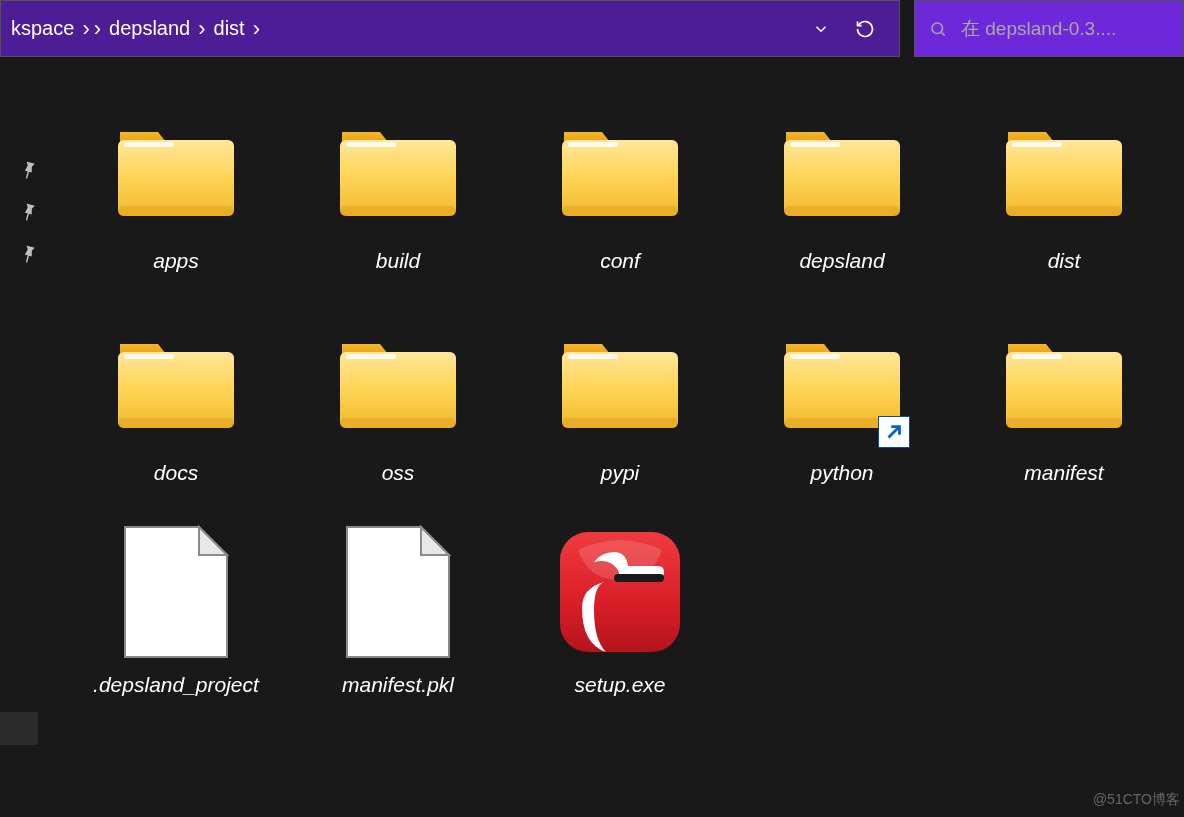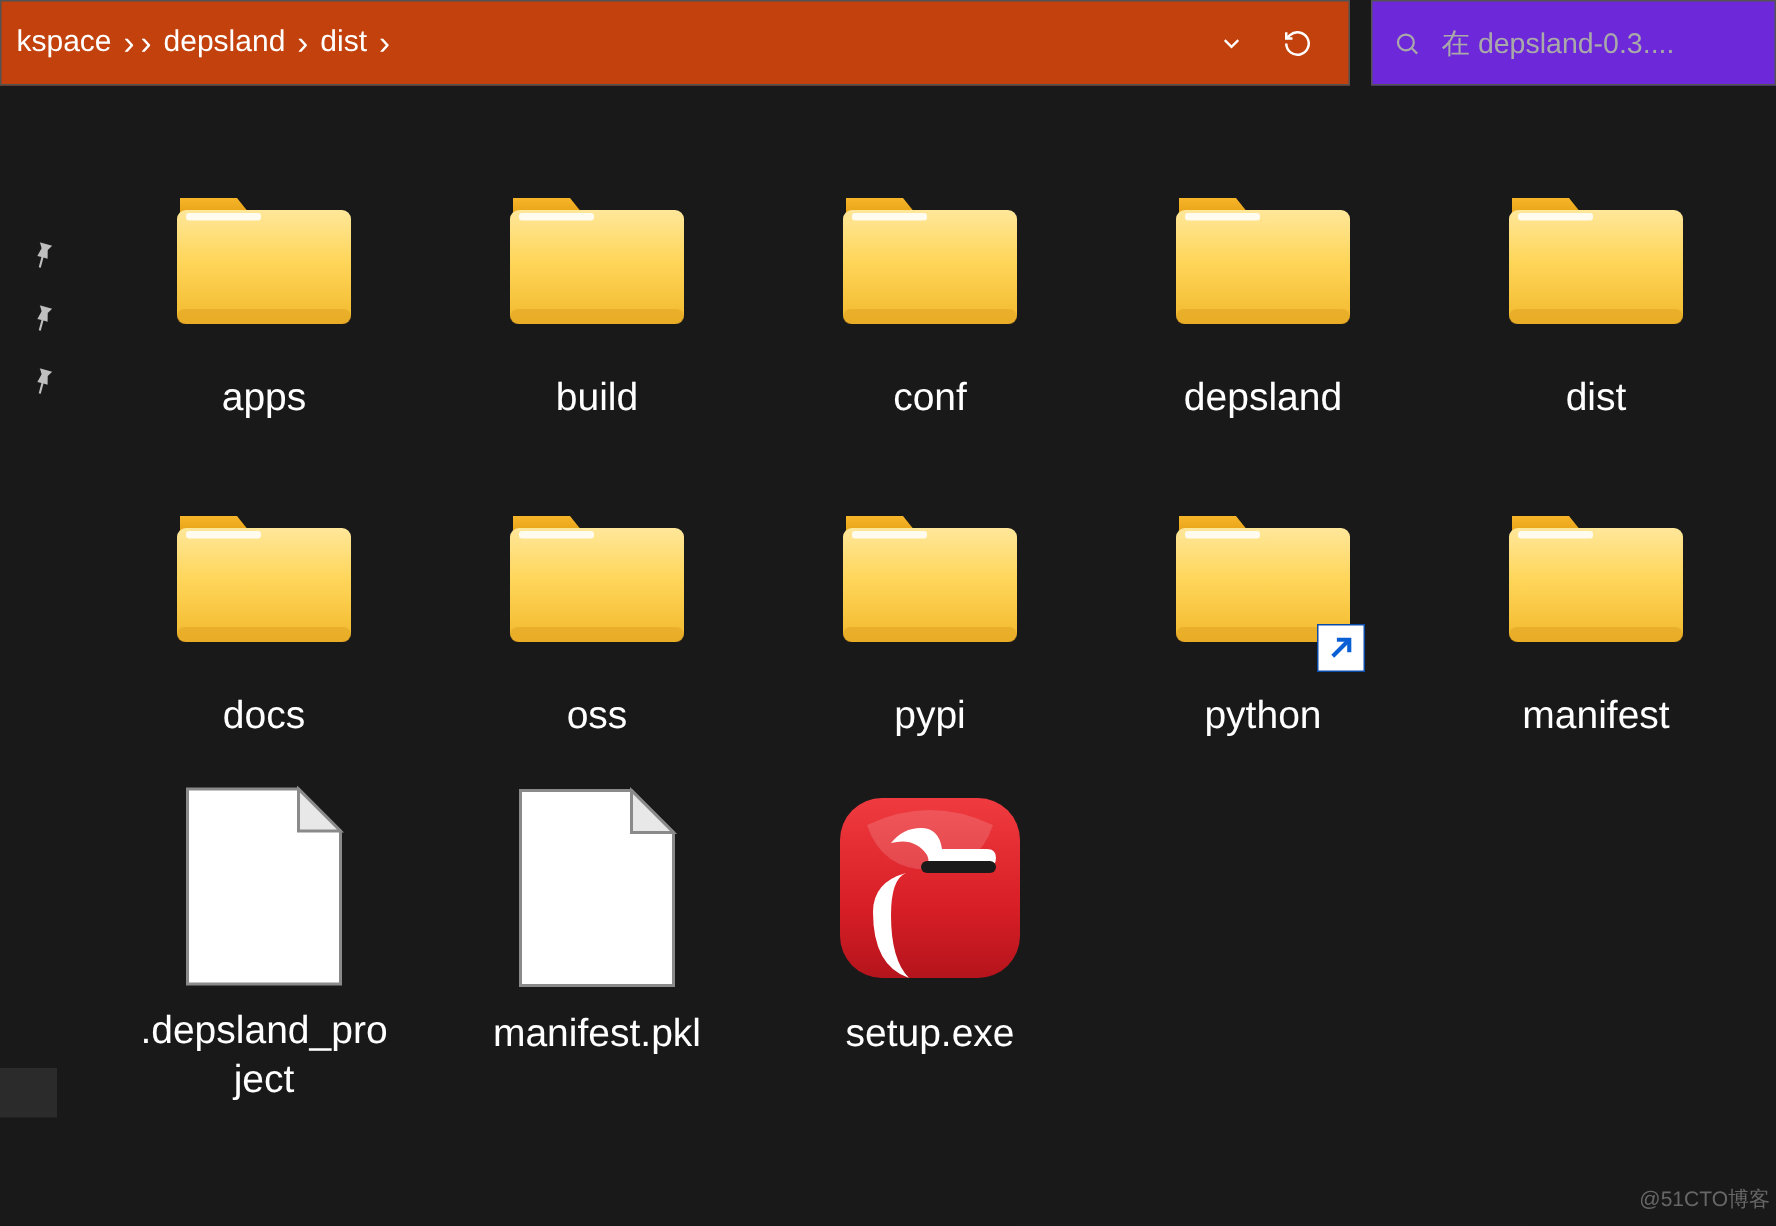--- a/index.html
+++ b/index.html
@@ -15,21 +15,21 @@
     height: 58px;
     display: flex;
     align-items: stretch;
     border-bottom: 1px solid #191919;
   }
   .breadcrumb-box {
     flex: 1;
     display: flex;
     align-items: center;
     border: 1px solid #535353;
-    background: #c2410c;
+    background: #4c1d95;
     padding: 0 10px 0 0;
     font-size: 20px;
     overflow: hidden;
     white-space: nowrap;
   }
   .breadcrumb-path {
     flex: 1;
     display: flex;
     align-items: center;
     overflow: hidden;
@@ -97,26 +97,27 @@
     display: flex; flex-direction: column; align-items: center;
     cursor: default;
   }
   .icon-wrap {
     width: 140px; height: 140px;
     display: flex; align-items: center; justify-content: center;
     position: relative;
   }
   .label {
     margin-top: 10px;
-    font-size: 26px;
+    font-size: 21px;
     color: #ffffff;
     text-align: center;
     max-width: 170px;
     word-break: break-word;
     line-height: 1.25;
+    font-style: italic;
   }
   .shortcut-overlay {
     position: absolute;
     right: 2px; bottom: 2px;
     width: 32px; height: 32px;
     background: #ffffff;
     border: 1px solid #0a4aa8;
     display: flex; align-items: center; justify-content: center;
   }
   .shortcut-overlay svg { width: 22px; height: 22px; }

